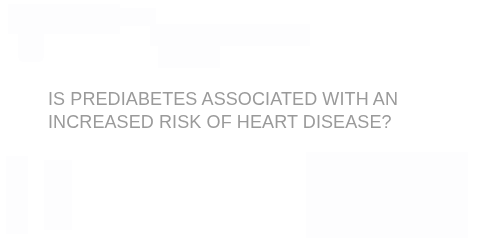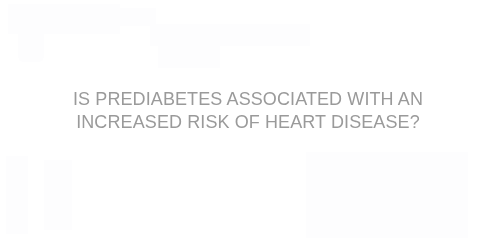--- a/index.html
+++ b/index.html
@@ -15,21 +15,20 @@
     font-family: "Liberation Sans", sans-serif;
     overflow: hidden;
   }
 
   #canvas {
     position: relative;
     width: 468px;
     height: 240px;
     background: #ffffff;
     overflow: hidden;
-    text-align: center;
   }
 
   
   .ghost {
     position: absolute;
     background: #fdfdfe;
     pointer-events: none;
   }
   .ghost-tl-a { left: 8px;   top: 4px;   width: 112px; height: 30px; }
   .ghost-tl-b { left: 18px;  top: 10px;  width: 26px;  height: 52px; border-radius: 6px; }

